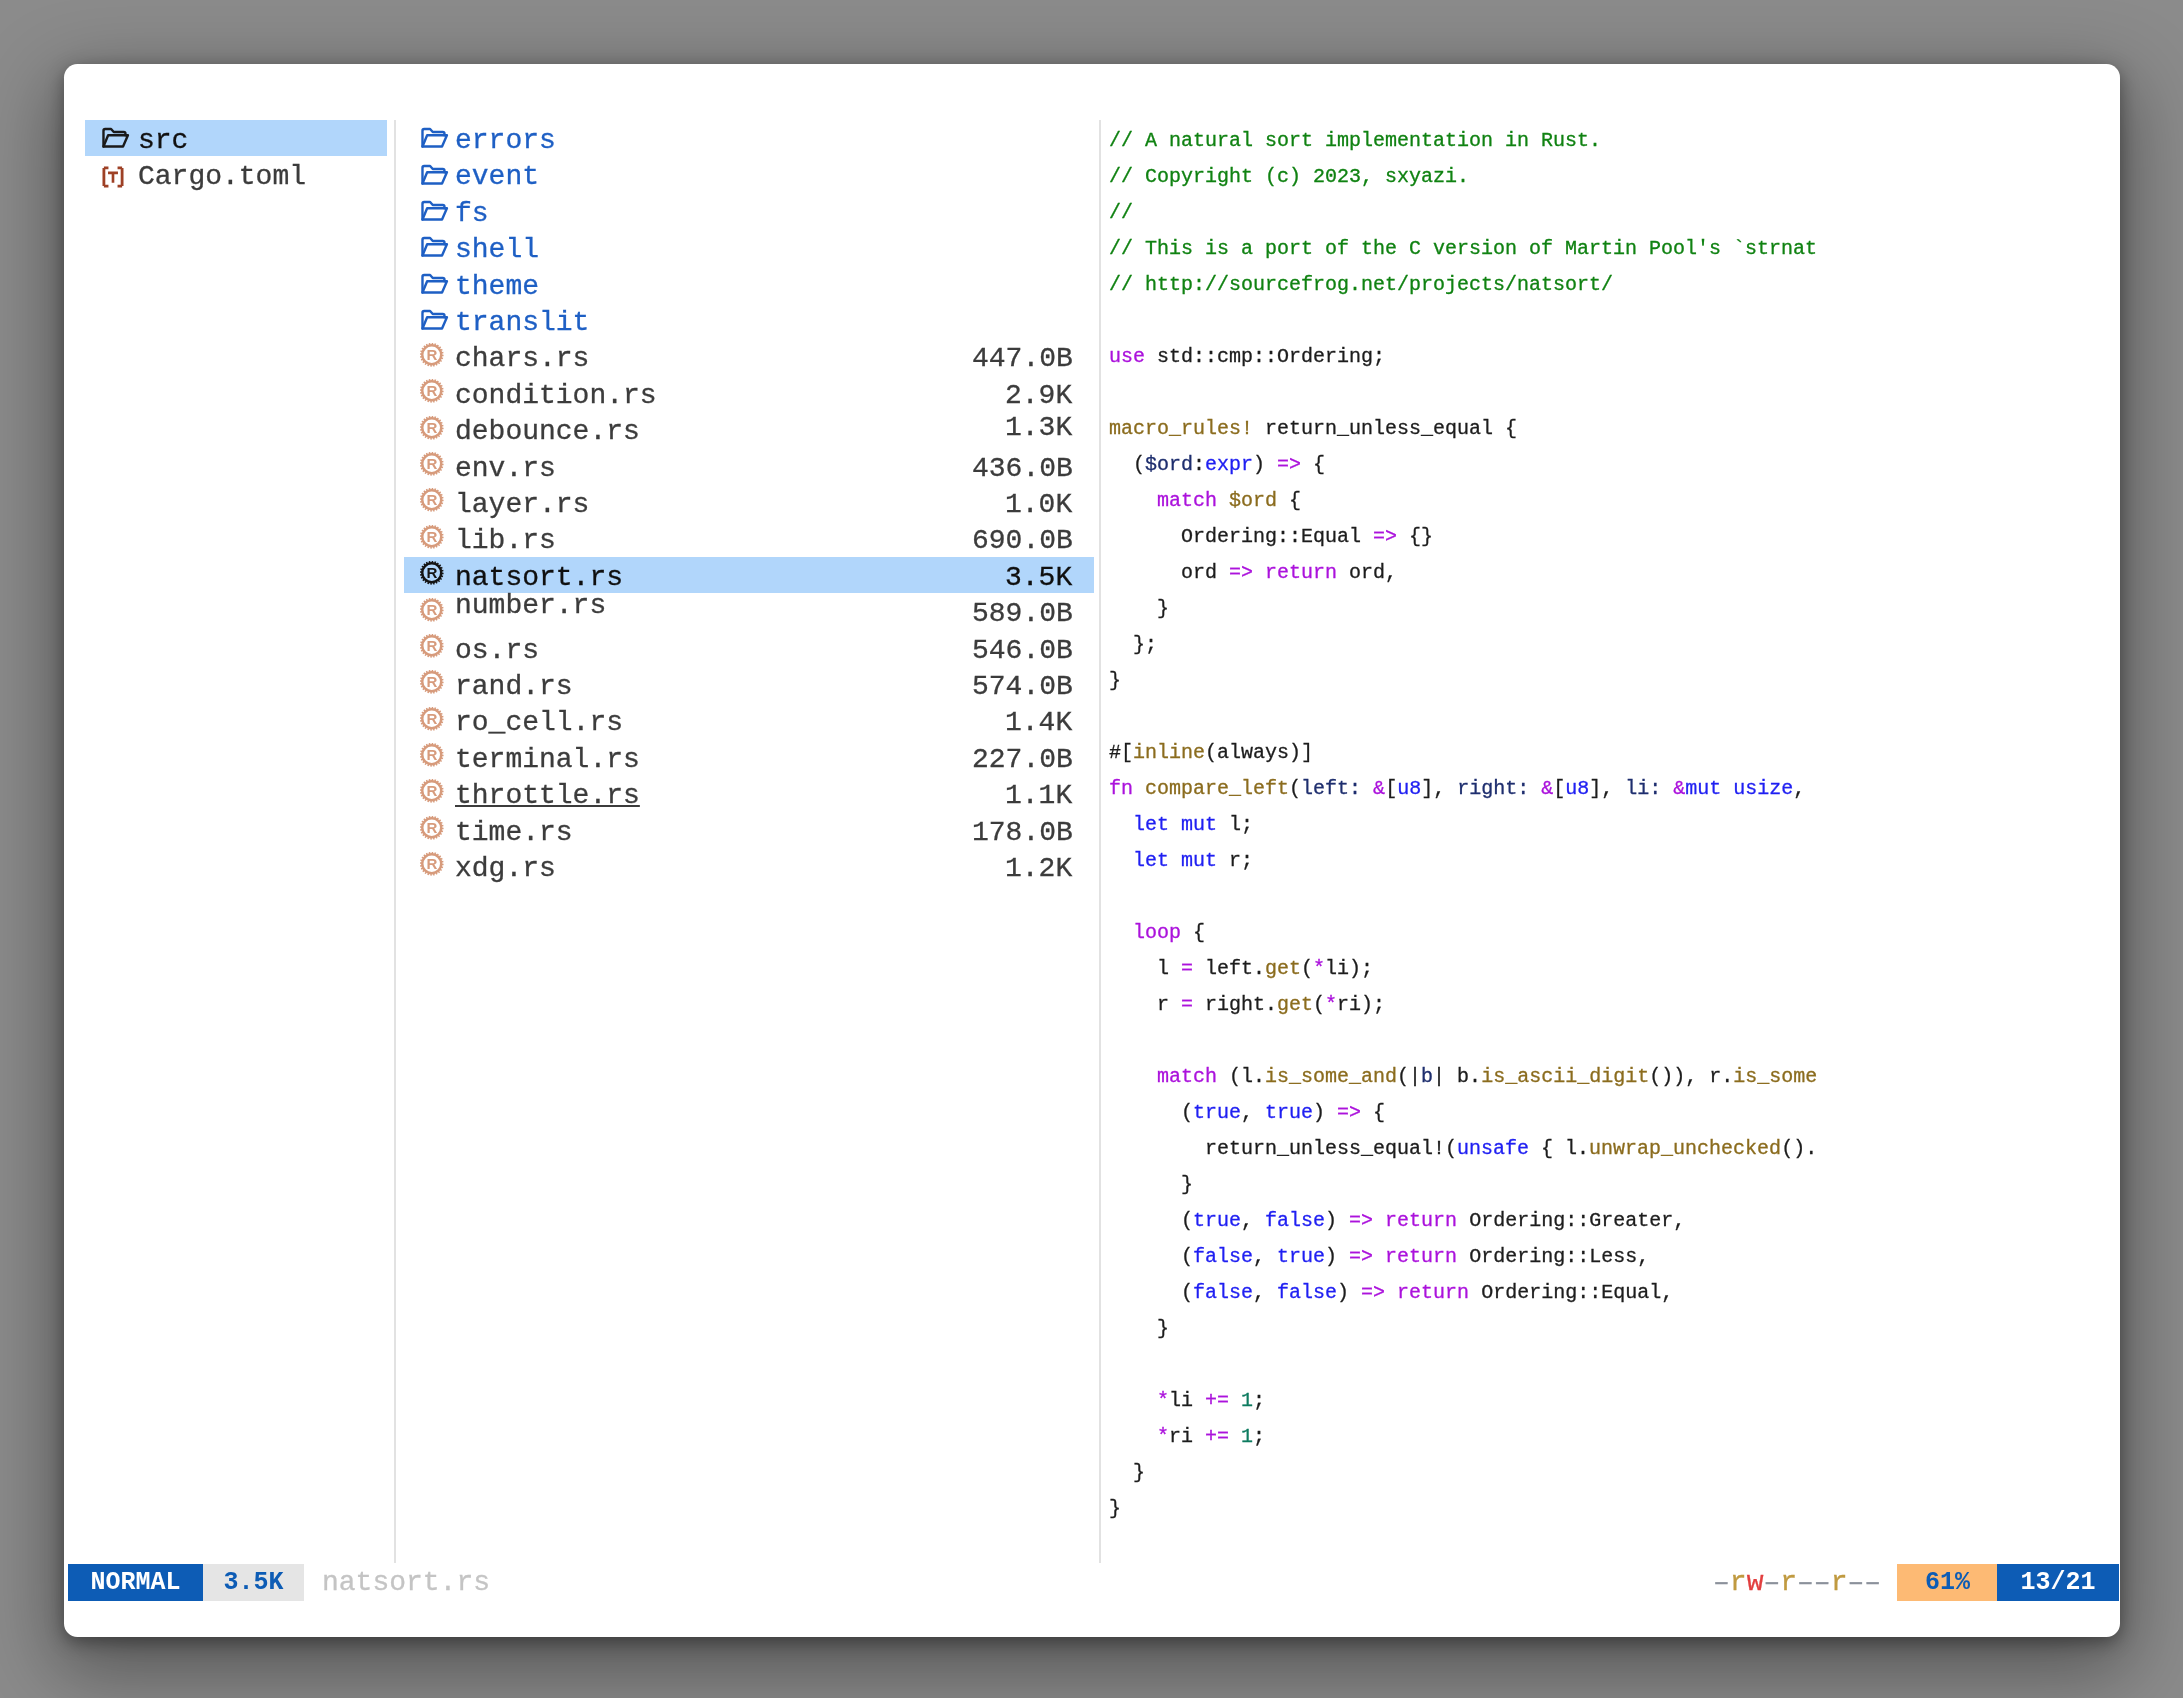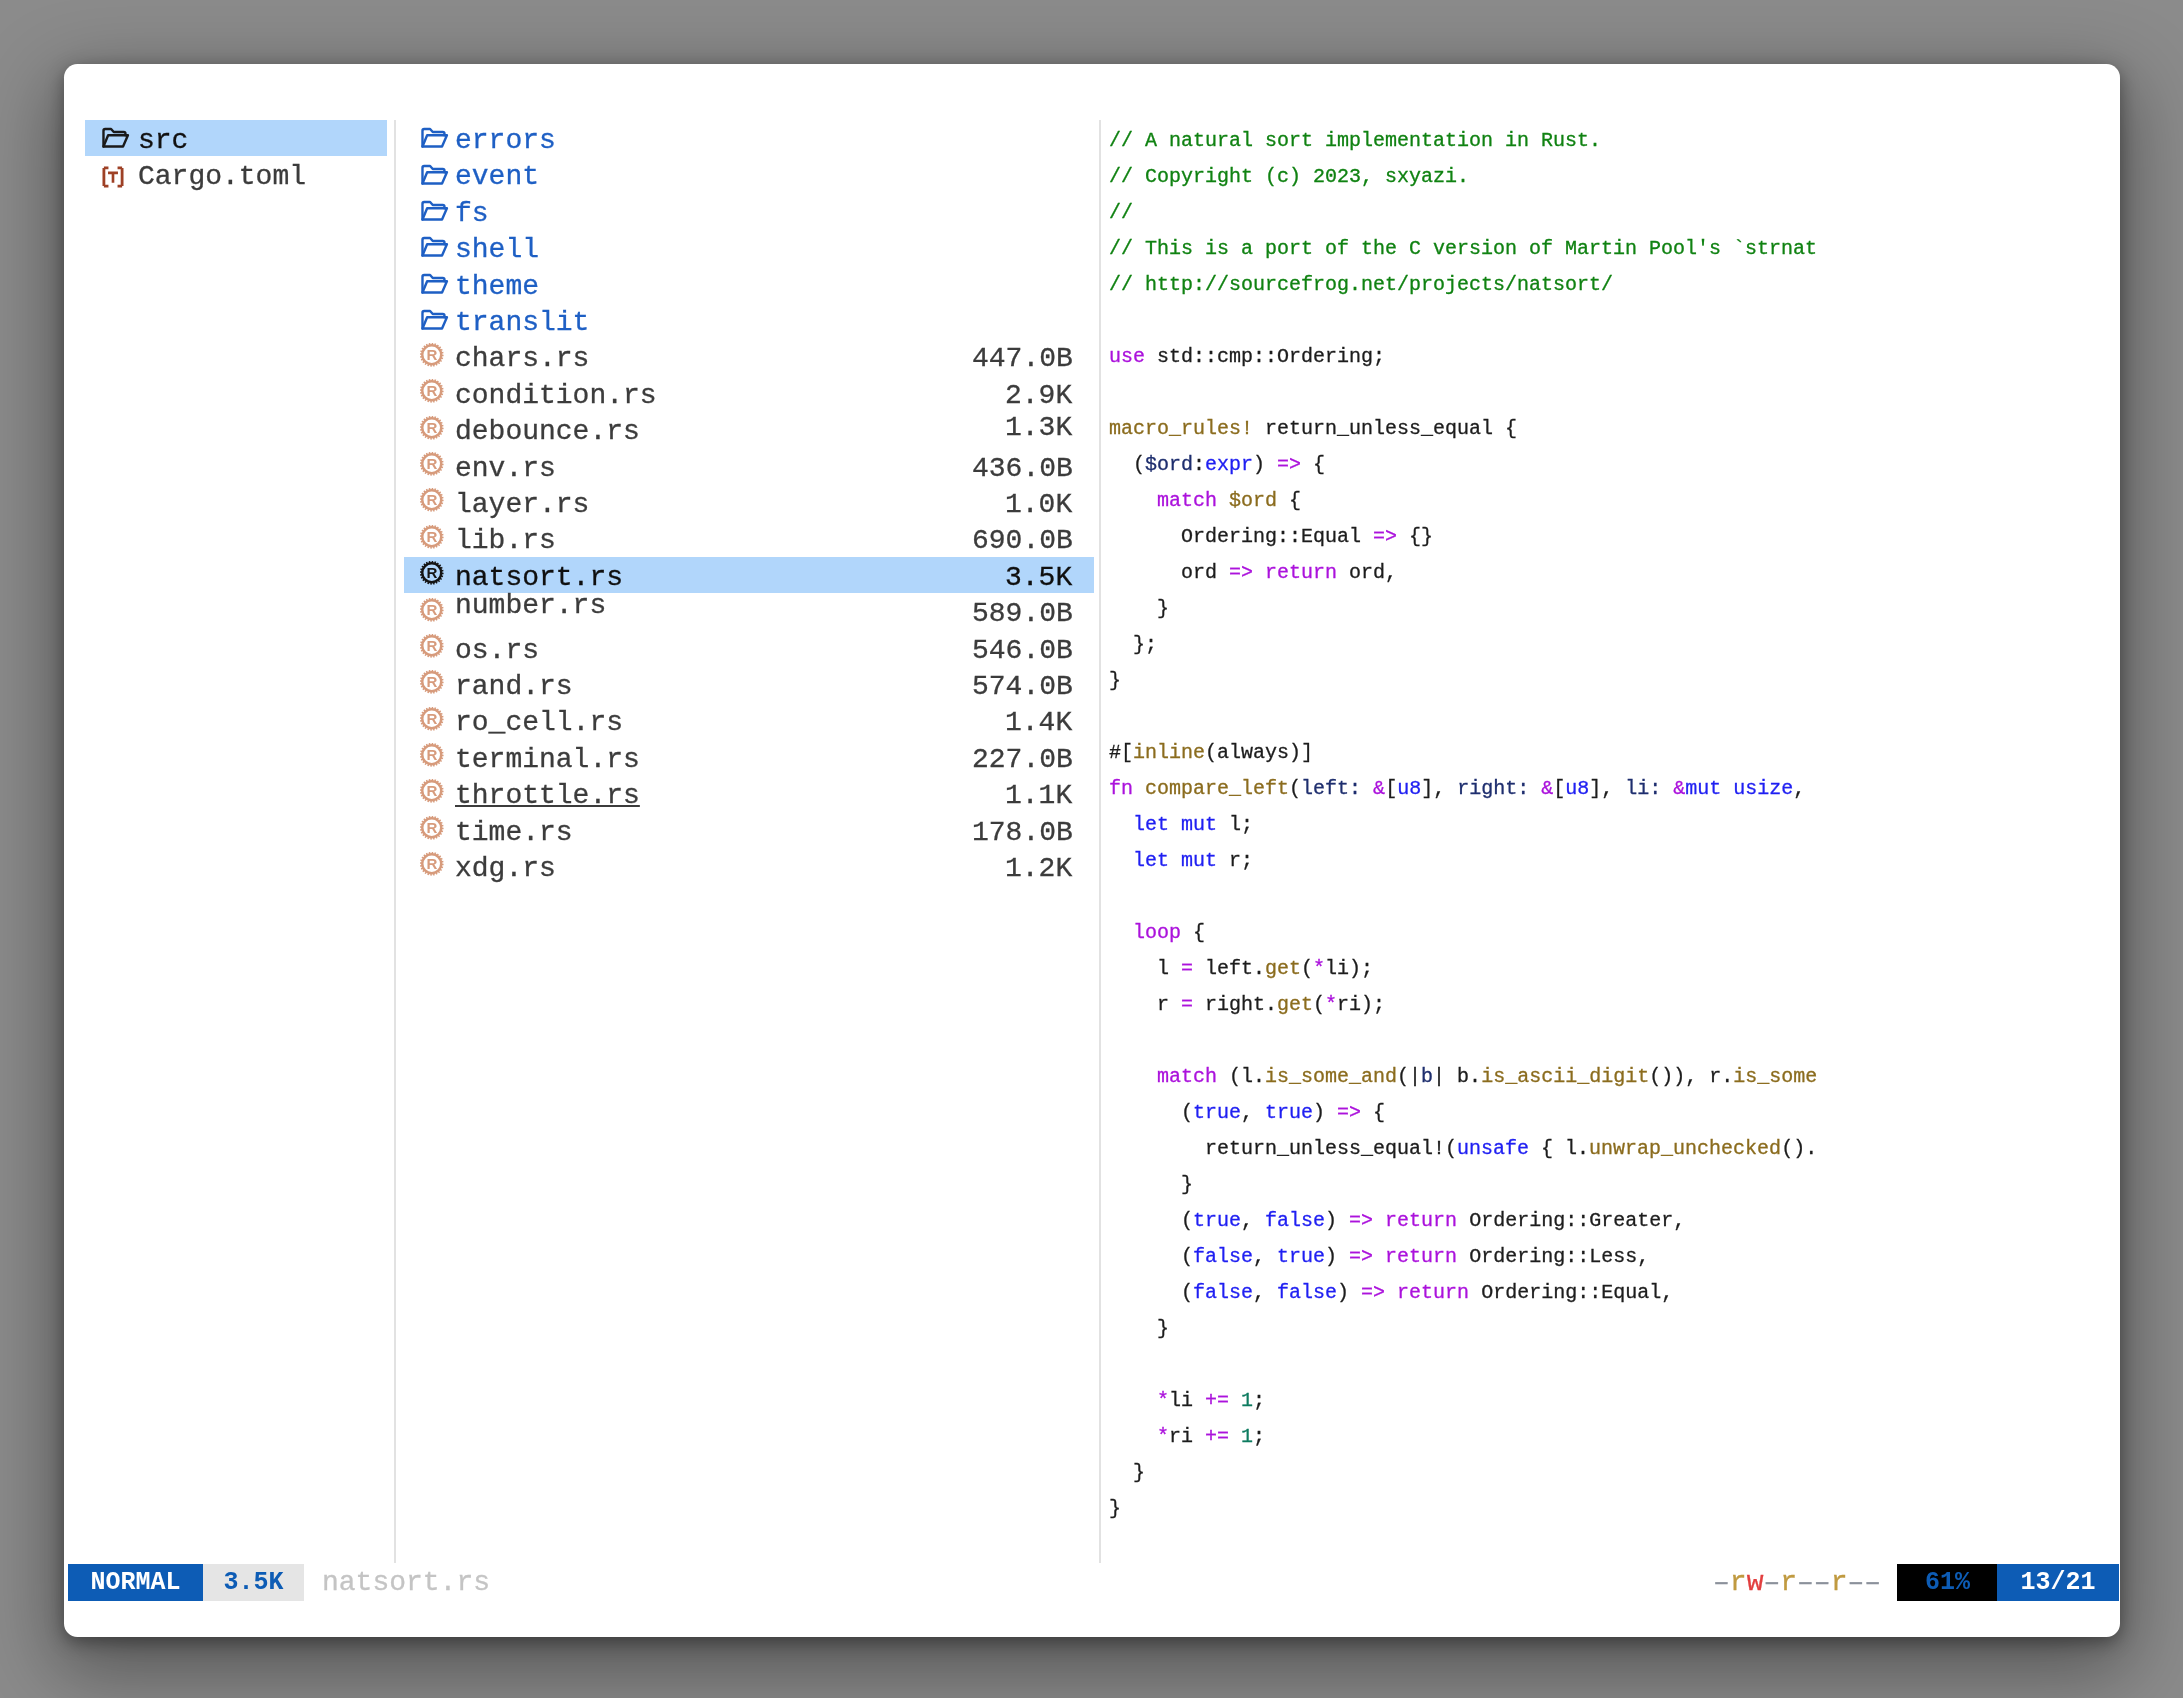--- a/index.html
+++ b/index.html
@@ -210,15 +210,15 @@
     }
 
     <span class="m">*</span>li <span class="m">+=</span> <span class="t">1</span>;
     <span class="m">*</span>ri <span class="m">+=</span> <span class="t">1</span>;
   }
 }</pre>
 <div class="badge" style="left:68px;width:135px;background:#0d5cb5;color:#fff;">NORMAL</div>
 <div class="badge" style="left:203px;width:101px;background:#e5e5e5;color:#0d5cb5;">3.5K</div>
 <div class="sbar" style="left:322px;color:#c4c4c4;">natsort.rs</div>
 <div class="sbar" style="left:1713px;"><span class="pd">–</span><span class="pr">r</span><span class="pw">w</span><span class="pd">–</span><span class="pr">r</span><span class="pd">––</span><span class="pr">r</span><span class="pd">––</span></div>
-<div class="badge" style="left:1897px;width:101px;background:#000000;color:#0d5cb5;">61%</div>
+<div class="badge" style="left:1897px;width:101px;background:#fdba74;color:#0d5cb5;">61%</div>
 <div class="badge" style="left:1997px;width:122px;background:#0d5cb5;color:#fff;">13/21</div>
 
 
 </body></html>

